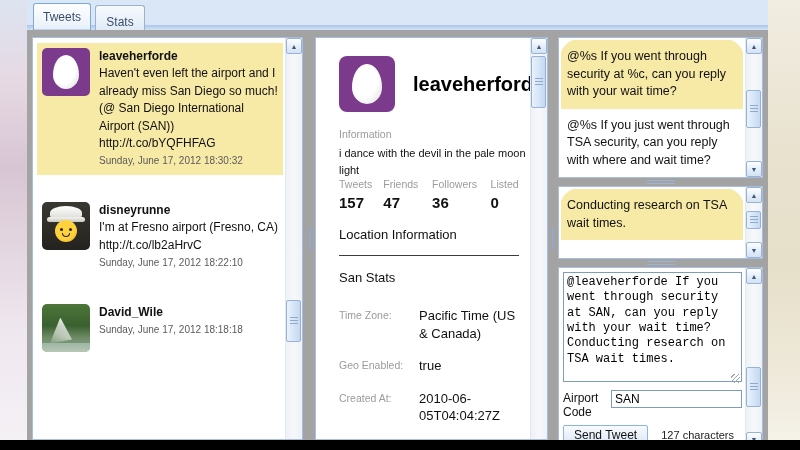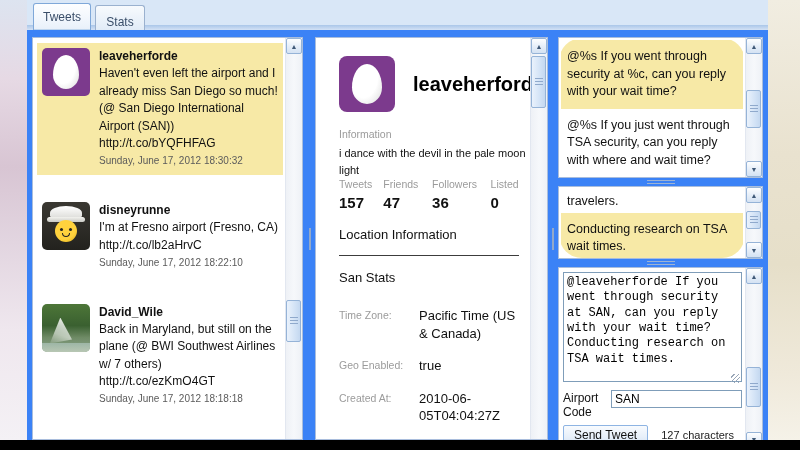--- a/index.html
+++ b/index.html
@@ -24,21 +24,21 @@
   .tab { position:absolute; display:flex; align-items:center; justify-content:center;
     font-size:12px; color:#3a4e69; border:1px solid #8aa9cf; border-bottom:none;
     border-radius:3px 3px 0 0; cursor:default; }
   .tab.active { left:6px; top:3px; width:58px; height:27px; z-index:2;
     background:linear-gradient(180deg,#fdfeff 0%,#f2f7fd 55%,#e8f0fa 100%);
     border-color:#7fa8d9; box-shadow:0 -1px 0 #bcd4ee inset; }
   .tab.inactive { left:68px; top:5px; width:50px; height:32px;
     background:linear-gradient(180deg,#f7fafd 0%,#e3edf8 70%,#d8e5f4 100%); border-color:#9ab1cf; }
 
   
-  #content { position:absolute; left:0; top:30px; right:0; bottom:0; background:#3b82f6; }
+  #content { position:absolute; left:0; top:30px; right:0; bottom:0; background:#a3a3a3; }
   .panel { background:#fff; border:1px solid #a9bddc; }
 
   
   .sb { width:17px; flex:0 0 17px; background:#f2f4f8; display:flex; flex-direction:column; border-left:1px solid #e2e7f0; }
   .sb-btn { height:16px; flex:0 0 16px; display:flex; align-items:center; justify-content:center;
     background:linear-gradient(180deg,#fdfeff 0%,#e7eff9 50%,#d4e2f3 100%);
     border:1px solid #95b3d7; border-radius:2px; color:#3f5877; font-size:7px; line-height:1; }
   .sb-track { position:relative; flex:1 1 auto; background:linear-gradient(90deg,#eef1f6 0%,#f6f8fb 50%,#eef1f6 100%); }
   .sb-thumb { position:absolute; left:0; width:15px;
     background:linear-gradient(90deg,#eaf2fc 0%,#d3e3f6 60%,#c4d8f0 100%);
@@ -182,21 +182,20 @@
             </div>
           </div>
 
           <div class="tweet-item">
             <div class="avatar photo">
               <div class="spray"></div>
                 <div class="water"></div>
             </div>
             <div class="tweet-body">
               <div class="tweet-user">David_Wile</div>
-              <div class="tweet-text">Back in Maryland, but still on the plane (@ BWI Southwest Airlines w/ 7 others) http://t.co/ezKmO4GT</div>
               <div class="tweet-date">Sunday, June 17, 2012 18:18:18</div>
             </div>
           </div>
 
         </div>
         <div class="sb">
           <div class="sb-btn">▲</div>
           <div class="sb-track">
             <div class="sb-thumb" style="top:64%; height:42px;">
                 <div class="sb-grip"></div>
@@ -287,21 +286,20 @@
             <div class="sb-btn">▼</div>
           </div>
         </div>
 
         <div class="h-splitter">
             <div class="h-grip"></div>
           </div>
 
         <div id="research-panel" class="panel list-panel">
           <div class="tpl-list">
-            <div class="tpl-item partial">travelers.</div>
             <div class="tpl-item highlight">Conducting research on TSA wait times.</div>
           </div>
           <div class="sb">
             <div class="sb-btn">▲</div>
             <div class="sb-track">
               <div class="sb-thumb" style="top:20%; height:18px;">
                   <div class="sb-grip"></div>
                 </div>
             </div>
             <div class="sb-btn">▼</div>

